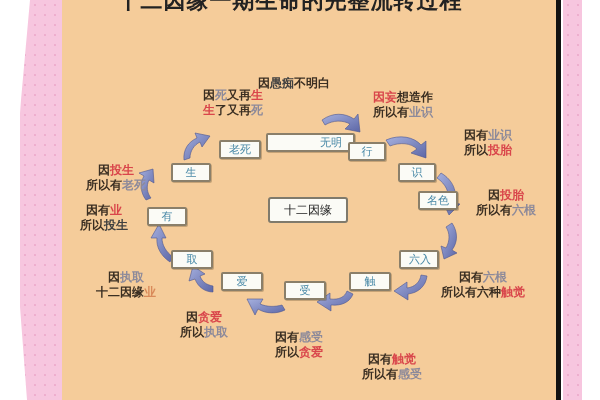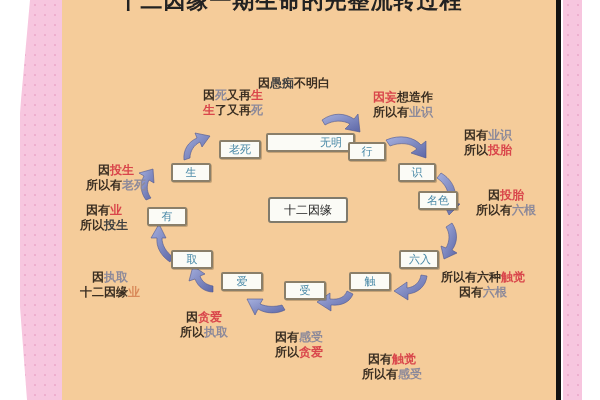--- a/index.html
+++ b/index.html
@@ -134,40 +134,40 @@
   <div><span>因有</span><span class="gray">业识</span></div>
   <div><span>所以</span><span class="red">投胎</span></div>
 </div>
 
 <div class="note" style="left:476px;top:188px;">
   <div><span>因</span><span class="red">投胎</span></div>
   <div><span>所以有</span><span class="gray">六根</span></div>
 </div>
 
 <div class="note" style="left:441px;top:270px;">
+  <div><span>因有</span><span class="gray">六根</span></div>
   <div><span>所以有六种</span><span class="red">触觉</span></div>
-  <div><span>因有</span><span class="gray">六根</span></div>
 </div>
 
 <div class="note" style="left:362px;top:320px;margin-top:32px;">
   <div><span>因有</span><span class="red">触觉</span></div>
   <div><span>所以有</span><span class="gray">感受</span></div>
 </div>
 
 <div class="note" style="left:275px;top:330px;">
   <div><span>因有</span><span class="gray">感受</span></div>
   <div><span>所以</span><span class="red">贪爱</span></div>
 </div>
 
 <div class="note" style="left:180px;top:310px;">
   <div><span>因</span><span class="red">贪爱</span></div>
   <div><span>所以</span><span class="gray">执取</span></div>
 </div>
 
-<div class="note" style="left:80px;top:270px;">
+<div class="note" style="left:96px;top:270px;">
   <div><span>因</span><span class="gray">执取</span></div>
   <div><span>十二因缘</span><span class="orange">业</span></div>
 </div>
 
 <div class="note" style="left:72px;top:203px;margin-left:8px;">
   <div><span>因有</span><span class="red">业</span></div>
   <div><span>所以</span><span class="purple">投生</span></div>
 </div>
 
 <div class="note" style="left:86px;top:119px;margin-top:44px;">

